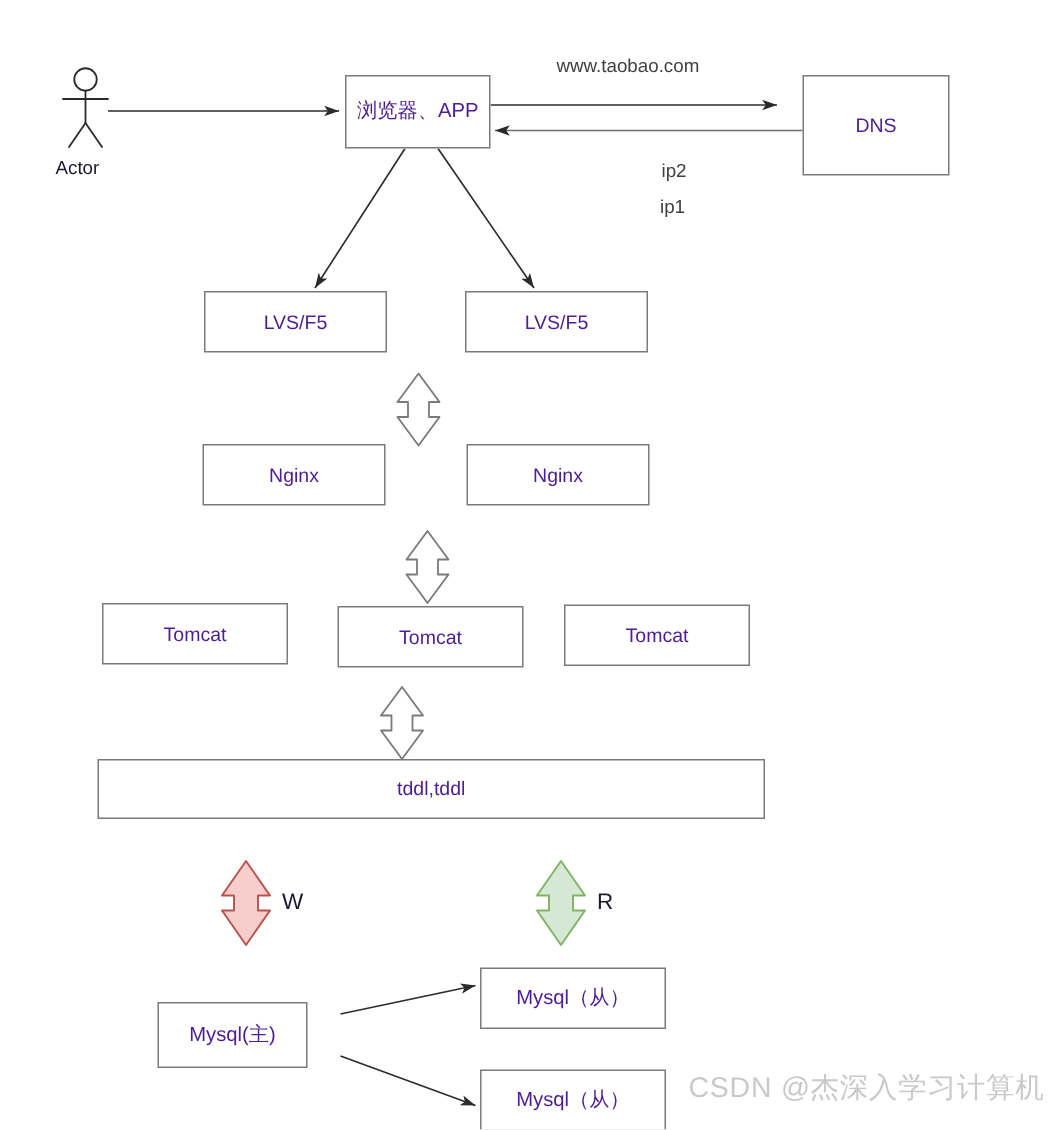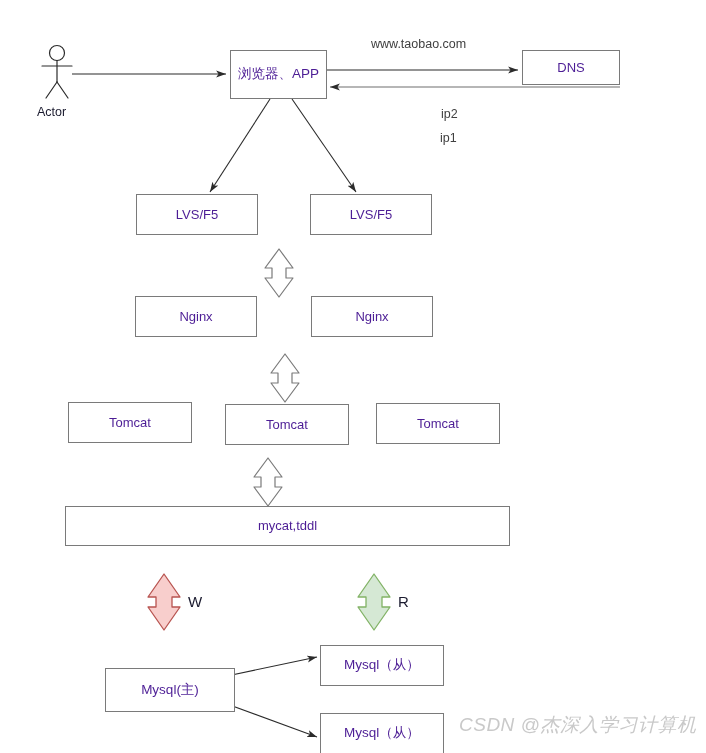--- a/index.html
+++ b/index.html
@@ -122,49 +122,49 @@
 
     <line x1="227" y1="676" x2="317" y2="657" stroke="#2b2b2b" stroke-width="1.1" marker-end="url(#arrowSolid)"></line>
 
     <line x1="227" y1="704" x2="317" y2="737" stroke="#2b2b2b" stroke-width="1.1" marker-end="url(#arrowSolid)"></line>
   </svg>
 
   <div class="actor-label" style="left:37px; top:105px;text-align:center;">Actor</div>
 
   <div class="node cjk" style="left:230px; top:50px; width:97px; height:49px;">浏览器、APP</div>
 
-  <div class="node" style="left:522px; top:50px; width:98px; height:35px;">DNS</div>
+  <div class="node" style="left:535px; top:50px; width:98px; height:67px;">DNS</div>
 
   <div class="node" style="left:136px; top:194px; width:122px; height:41px;">LVS/F5</div>
 
   <div class="node" style="left:310px; top:194px; width:122px; height:41px;">LVS/F5</div>
 
   <div class="node" style="left:135px; top:296px; width:122px; height:41px;">Nginx</div>
 
   <div class="node" style="left:311px; top:296px; width:122px; height:41px;">Nginx</div>
 
   <div class="node" style="left:68px; top:402px; width:124px; height:41px;">Tomcat</div>
 
   <div class="node" style="left:225px; top:404px; width:124px; height:41px;">Tomcat</div>
 
   <div class="node" style="left:376px; top:403px; width:124px; height:41px;">Tomcat</div>
 
-  <div class="node" style="left:65px; top:506px; width:445px; height:40px;">mycat,tddl</div>
+  <div class="node" style="left:65px; top:506px; width:445px; height:40px;">tddl,tddl</div>
 
-  <div class="node cjk" style="left:105px; top:668px; width:130px; height:44px;">Mysql(主)</div>
+  <div class="node cjk" style="left:105px; top:668px; width:100px; height:44px;">Mysql(主)</div>
 
   <div class="node cjk" style="left:320px; top:645px; width:124px; height:41px;">Mysql（从）</div>
 
   <div class="node cjk" style="left:320px; top:713px; width:124px; height:41px;">Mysql（从）</div>
 
   <div class="plain-label" style="left:371px; top:37px;">www.taobao.com</div>
 
   <div class="plain-label" style="left:440px; top:91px;margin-top:40px;">ip1</div>
 
   <div class="plain-label" style="left:441px; top:107px;">ip2</div>
 
   <div class="big-label" style="left:188px; top:593px;">W</div>
 
   <div class="big-label" style="left:398px; top:593px;">R</div>
 
-  <div class="watermark" style="left:459px; top:712px;font-style:italic;">CSDN @杰深入学习计算机</div>
+  <div class="watermark" style="left:459px; top:712px;">CSDN @杰深入学习计算机</div>
 
 </div>
 
 </body></html>

